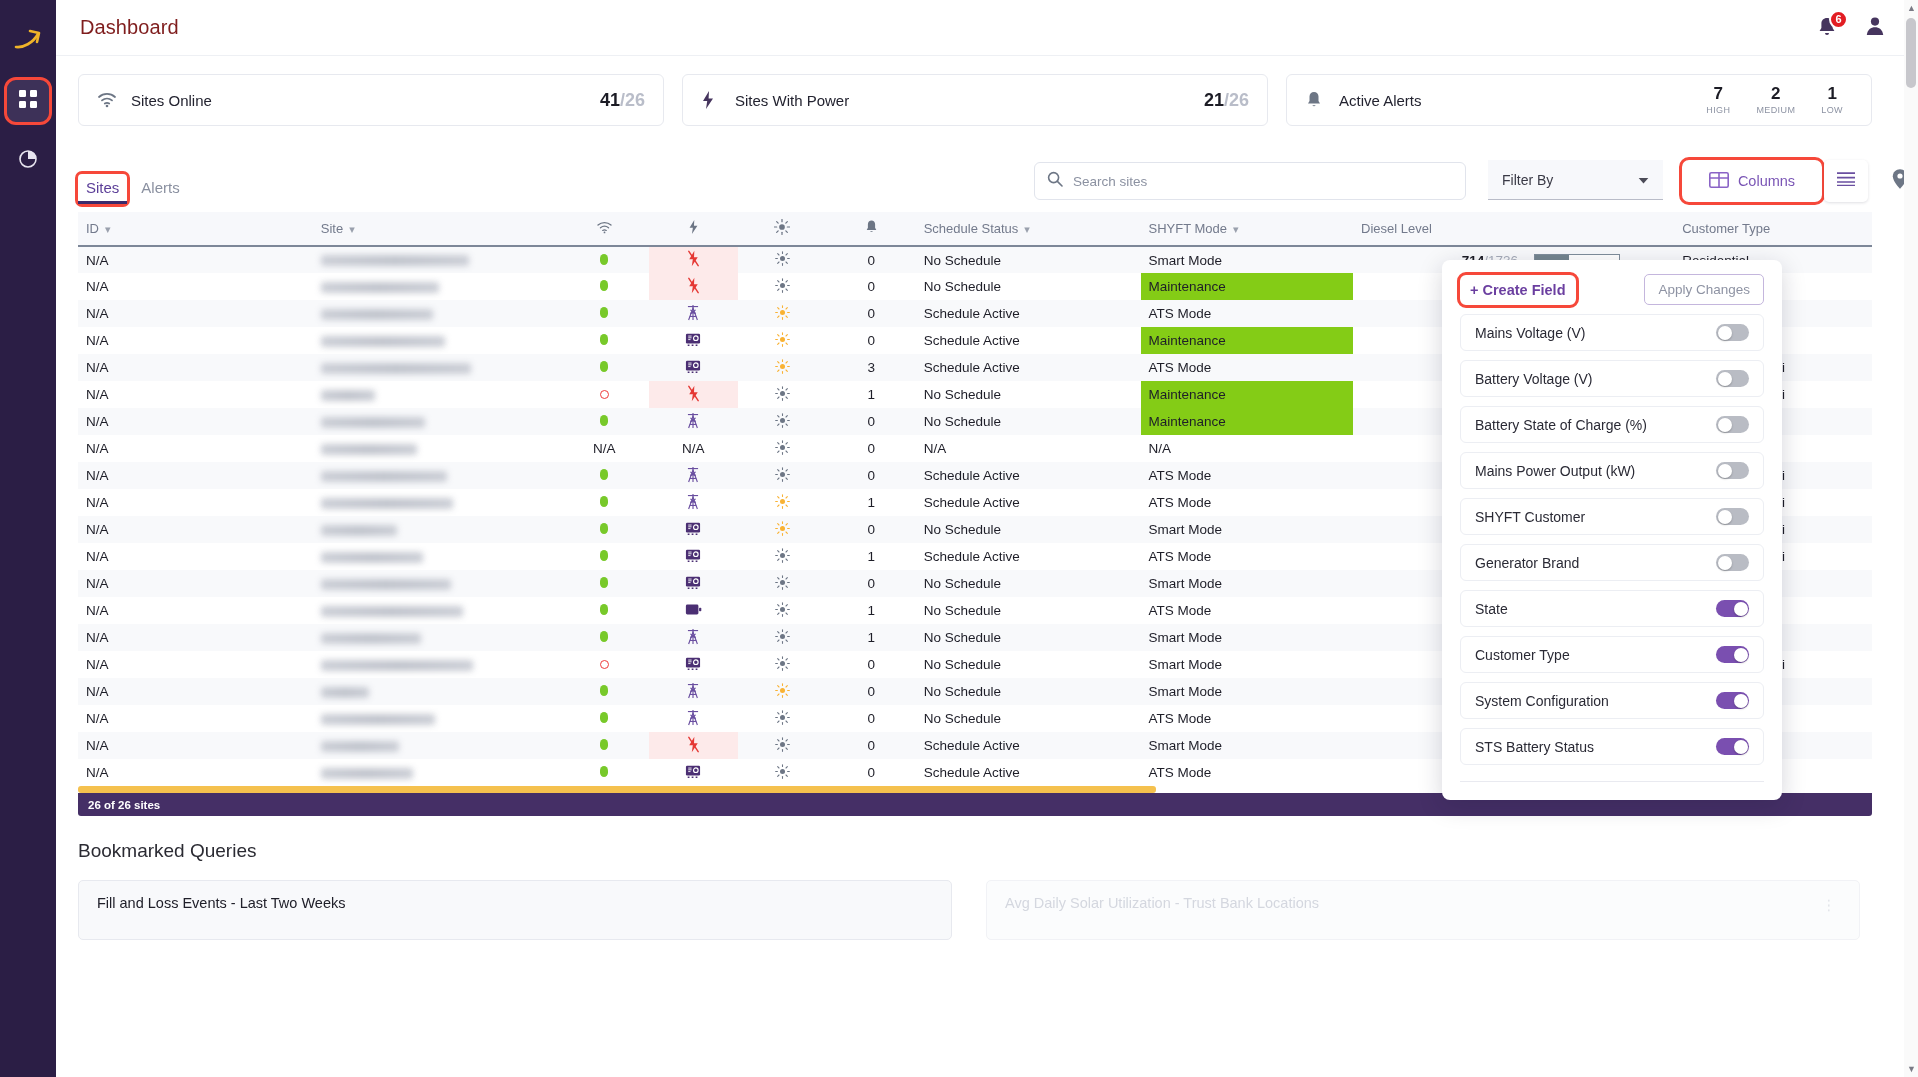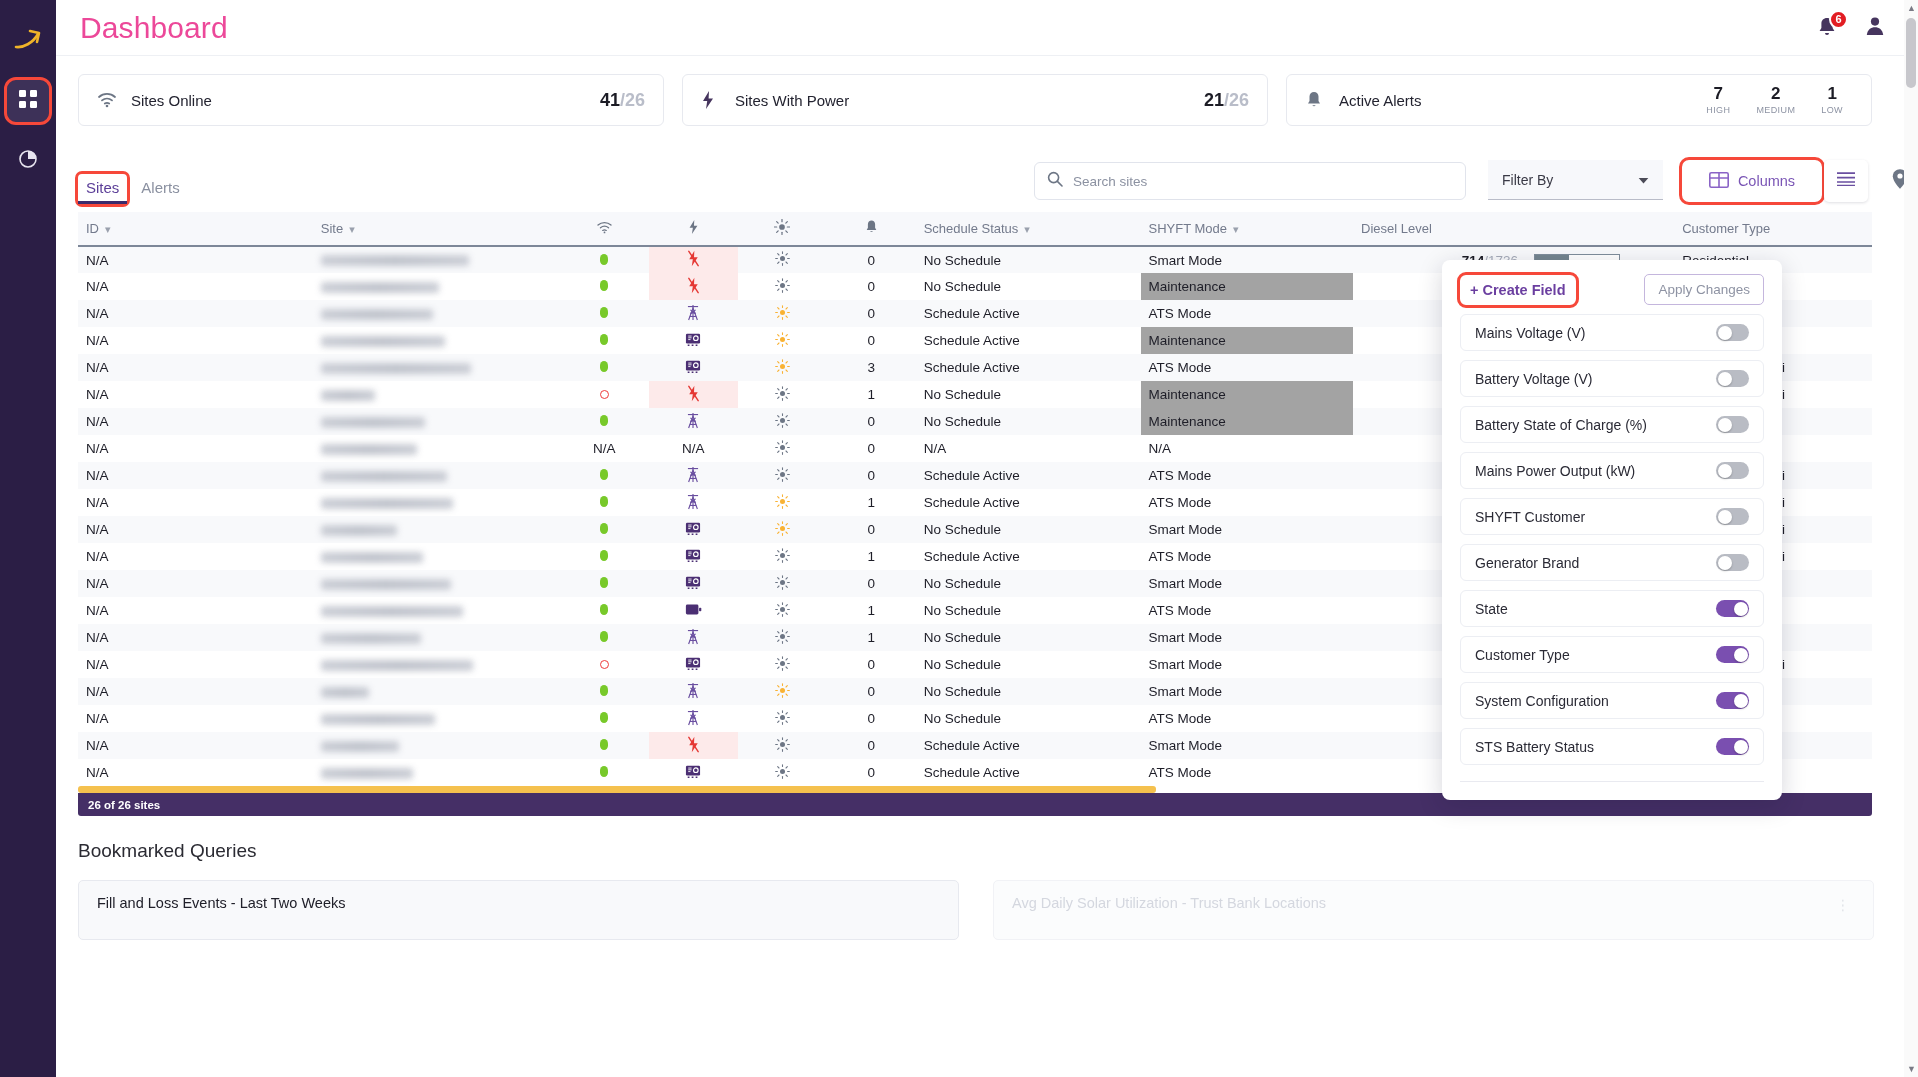--- a/index.html
+++ b/index.html
@@ -26,21 +26,21 @@
   .side-btn.hl { outline: 3px solid #f6483a; border-radius: 9px; }
   .side-btn.plain { color: #cfc9dd; }
 
   
   .main { flex: 1 1 auto; position: relative; height: 1077px; background:#fff; }
   .topbar {
     height: 56px; display: flex; align-items: center;
     padding: 0 32px 0 24px; background: #fff;
     border-bottom: 1px solid #eef0f4;
   }
-  .page-title { font-size: 30px; color: #ec4899; font-weight: 400; letter-spacing: .1px; text-align: right; }
+  .page-title { font-size: 20px; color: #7f1d1d; font-weight: 400; letter-spacing: .1px; text-align: right; }
   .topbar-right { margin-left: auto; display: flex; align-items: center; gap: 24px; }
   .bell-wrap { position: relative; width: 24px; height: 26px; }
   .badge {
     position: absolute; top: -5px; right: -8px; min-width: 19px; height: 19px;
     border-radius: 10px; background: #e21d23; color: #fff; font-size: 11px;
     font-weight: 700; display:flex; align-items:center; justify-content:center;
     padding: 0 4px; border: 2px solid #fff;
   }
 
   
@@ -119,21 +119,21 @@
   table.sites thead th.c { text-align: center; }
   table.sites tbody td {
     height: 27px; font-size: 13.5px; color: #1e1e28; padding: 0 8px; white-space: nowrap;
   }
   table.sites tbody tr:nth-child(odd) { background: #f8f9fb; }
   table.sites tbody tr:nth-child(even) { background: #ffffff; }
   td.c { text-align: center; }
   td.num b { font-weight: 700; color: #1b1b24; margin-left: 12px; }
   td.num span.den { color: #a5abb8; }
   td.cell-alarm { background: #fdeaea; }
-  td.maint-bg { background: #a3a3a3; color: #e8535f; }
+  td.maint-bg { background: #84cc16; color: #e8535f; }
   .blur-name {
     display:inline-block; height: 11px; border-radius: 2px;
     background: linear-gradient(90deg,#c9ccd4,#bdc1ca,#c9ccd4);
     filter: blur(3.2px); opacity: .95; vertical-align: middle;
   }
   .dot { display:inline-block; width: 8px; height: 11px; border-radius: 50%/42%; }
   .dot.green { background: #78c92a; }
   .dot.redring { width:9px; height:9px; border-radius:50%; border:1.6px solid #ee3b3b; background:transparent; }
   .bar-out {
     display:inline-block; width: 86px; height: 13px; border: 1px solid #7f8d9b;
@@ -147,21 +147,21 @@
   }
   .scroll-thumb { position: absolute; left:0; top:0; height: 7px; background: #f5c14e; width: 1078px; border-radius: 3px; }
 
   .table-footer {
     margin: 0 46px 0 22px; height: 23px; background: #452f66; color: #fff;
     font-size: 11.5px; font-weight: 700; display: flex; align-items: center;
     padding-left: 10px; border-radius: 0 0 3px 3px;
   }
 
   
-  .bookmarks { padding: 24px 44px 0 22px; }
+  .bookmarks { padding: 24px 58px 0 22px; }
   .bm-title { font-size: 19px; color: #2b2b33; }
   .bm-row { display: flex; gap: 34px; margin-top: 18px; }
   .bm-card {
     flex: 1 1 0; border: 1px solid #e7e9ef; border-radius: 5px; background:#f8f9fb;
     height: 60px; padding: 14px 18px; font-size: 14.5px; color: #20202a;
   }
   .bm-card.faded { color: #d4d7df; border-color:#f1f2f6; background:#fbfcfd; position: relative; }
   .bm-card.faded .kebab { position:absolute; right: 22px; top: 16px; color:#e3e5ea; letter-spacing:1px;}
 
   

